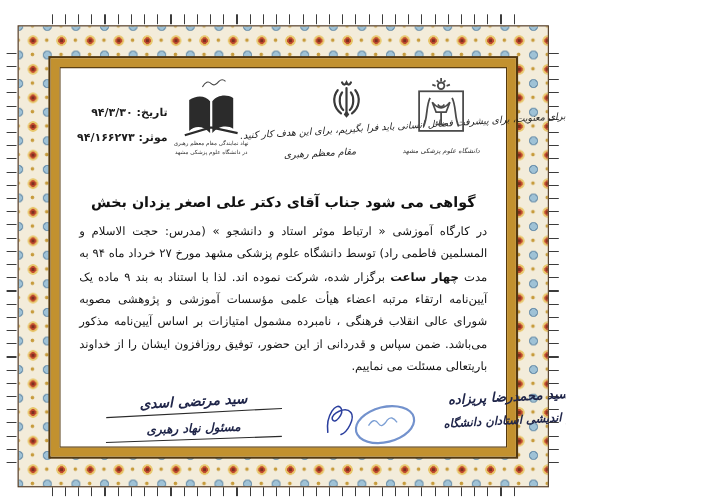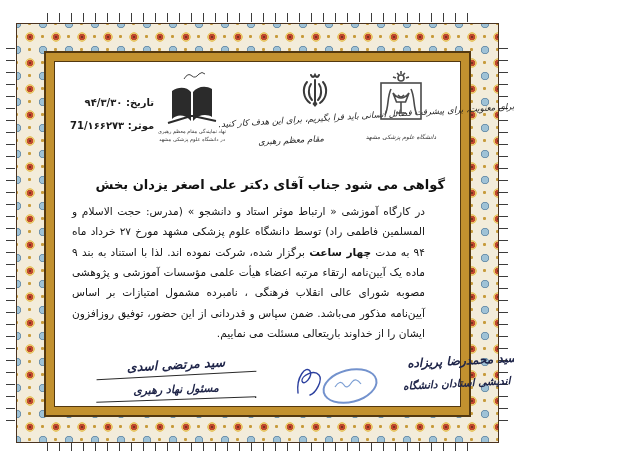--- a/index.html
+++ b/index.html
@@ -39,22 +39,22 @@
   .dates{position:absolute;left:0;top:20px;direction:rtl;font-size:10px;font-weight:bold;line-height:2.3;white-space:nowrap;}
   .book-logo-block{position:absolute;left:84px;top:-2px;width:76px;text-align:center;}
   .micro-caption{font-size:5.5px;line-height:1.5;color:#333;direction:rtl;transform:scale(.92);}
   .emblem-wrap{position:absolute;left:228px;top:0;}
   .quote{position:absolute;left:148px;top:37px;white-space:nowrap;direction:rtl;
     font-size:8.6px;font-style:italic;color:#222;transform:rotate(-3.5deg);letter-spacing:.2px;}
   .attribution{position:absolute;left:188px;top:64px;font-size:8.5px;font-style:italic;
     color:#222;transform:rotate(-3deg);direction:rtl;}
   .univ-logo-block{position:absolute;right:2px;top:0;width:84px;text-align:center;}
 
-  .title{margin-top:12px;font-size:13px;font-weight:bold;color:#111;}
-  .body-text{margin:9px 20px 0 2px;font-size:10.6px;line-height:1.92;text-align:justify;color:#141414;}
+  .title{margin-top:12px;text-align:center;font-size:13px;font-weight:bold;color:#111;}
+  .body-text{margin:9px 2px 0 2px;font-size:10.6px;line-height:1.92;text-align:justify;color:#141414;}
   .body-text .emph{font-weight:bold;}
 
   .sig-row{position:relative;height:92px;margin-top:4px;direction:ltr;}
   .hand{font-style:italic;color:#20264a;}
   .sig-left{position:absolute;left:26px;top:10px;width:160px;text-align:center;direction:rtl;}
   .sig-left .sig-name{font-size:12.5px;font-weight:bold;transform:rotate(-3deg);
     border-bottom:1px solid #2a2a2a;padding-bottom:3px;}
   .sig-left .sig-title{font-size:11px;font-weight:bold;transform:rotate(-2deg);
     border-bottom:1px solid #2a2a2a;padding-bottom:3px;margin-top:7px;}
   .sig-right{position:absolute;left:300px;top:6px;width:210px;text-align:center;direction:rtl;}
@@ -85,21 +85,21 @@
 
     <div class="header">
 
       <div class="dates">
         <div>
           <span>تاریخ:</span>
           <span>۹۴/۳/۳۰</span>
         </div>
         <div>
           <span>موثر:</span>
-          <span>71/۱۶۶۲۷۳</span>
+          <span>۹۴/۱۶۶۲۷۳</span>
         </div>
       </div>
 
       <div class="book-logo-block">
         <svg width="74" height="14" viewBox="0 0 74 14">
           <path d="M30 10 q4 -7 8 -3 q3 3 7 -2 q3 -3 6 0" fill="none" stroke="#444" stroke-width="1"></path>
         </svg>
         <svg width="56" height="44" viewBox="0 0 56 44" style="margin:0 auto;">
           <path d="M8 8 C15 3 23 4 27 9 L27 38 C21 31 13 31 8 36 Z" fill="#2b2b2b"></path>
           <path d="M48 6 C41 2 33 4 29 9 L29 38 C35 31 43 31 48 34 Z" fill="#2b2b2b"></path>

